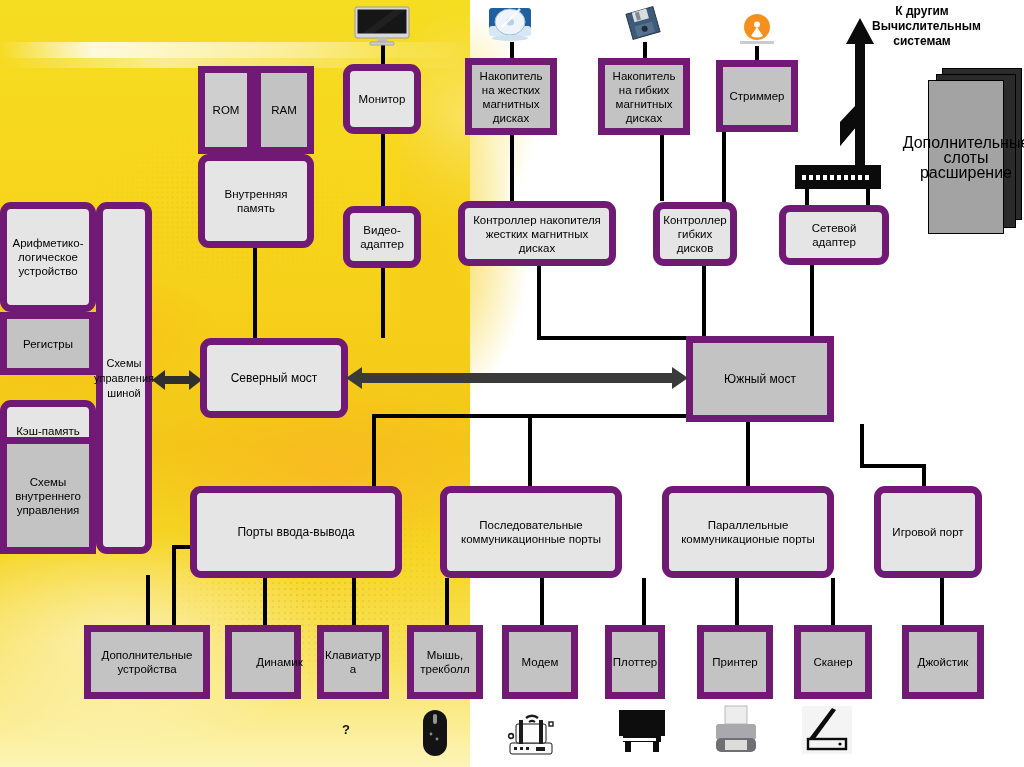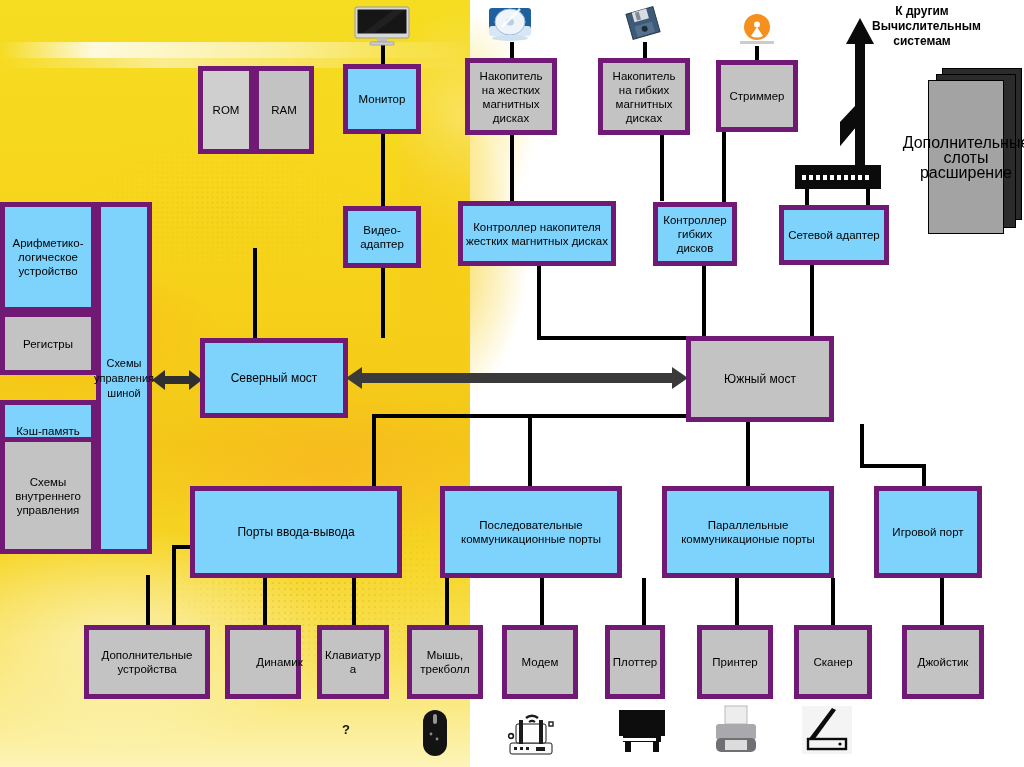--- a/index.html
+++ b/index.html
@@ -29,24 +29,24 @@
       background-size:6px 6px;
       -webkit-mask-image:radial-gradient(ellipse 220px 150px at 200px 150px,#000,rgba(0,0,0,0) 72%);
       mask-image:radial-gradient(ellipse 220px 150px at 200px 150px,#000,rgba(0,0,0,0) 72%);}
   #bg .dots2{position:absolute;left:10px;top:90px;width:430px;height:240px;opacity:.22;
       background-image:radial-gradient(#e2a714 1px, transparent 1.2px);
       background-size:5px 5px;
       -webkit-mask-image:radial-gradient(ellipse 210px 120px at 210px 120px,#000,rgba(0,0,0,0) 70%);
       mask-image:radial-gradient(ellipse 210px 120px at 210px 120px,#000,rgba(0,0,0,0) 70%);}
 
   
-  .box{position:absolute;box-sizing:border-box;border:5px solid #701a75;
+  .box{position:absolute;box-sizing:border-box;border:7px solid #701a75;
        display:flex;align-items:center;justify-content:center;text-align:center;
        font-size:11.5px;line-height:14px;color:#000;padding:2px 3px;}
-  .dark{background:#7dd3fc;}
+  .dark{background:#e5e5e5;border-radius:11px;}
   .light{background:#c3c3c3;}
   .light2{background:#cfcfcf;}
 
   
   .ln{position:absolute;background:#000;}
   .vl{width:4px;}
   .hl{height:4px;}
 
   
   .bus{position:absolute;}
@@ -144,20 +144,21 @@
   <div class="bus" style="left:152px;top:368px;width:50px;height:24px;">
     <svg width="50" height="24" viewBox="0 0 50 24">
       <polygon points="0,12 13,2 13,22" fill="#2f2f2f"></polygon>
       <rect x="11" y="8" width="28" height="8" fill="#2f2f2f"></rect>
       <polygon points="50,12 37,2 37,22" fill="#2f2f2f"></polygon>
     </svg>
   </div>
 
   <div class="box light2" style="left:198px;top:66px;width:56px;height:88px;">ROM</div>
   <div class="box light" style="left:254px;top:66px;width:60px;height:88px;">RAM</div>
+  <div class="box dark" style="left:198px;top:154px;width:116px;height:94px;">Внутренняя память</div>
 
   <div class="icon" style="left:354px;top:6px;width:56px;height:40px;">
     <svg width="56" height="40" viewBox="0 0 56 40">
       <rect x="1" y="1" width="54" height="31" rx="2" fill="#d8d8d8" stroke="#9a9a9a"></rect>
       <rect x="3.5" y="3.5" width="49" height="24" fill="#161616"></rect>
       <polygon points="40,4 51,4 20,27 9,27" fill="#2a2a2a" opacity=".55"></polygon>
       <rect x="23" y="32" width="10" height="4" fill="#bdbdbd"></rect>
       <rect x="16" y="36" width="24" height="3" rx="1" fill="#cfcfcf" stroke="#a5a5a5"></rect>
     </svg>
   </div>

